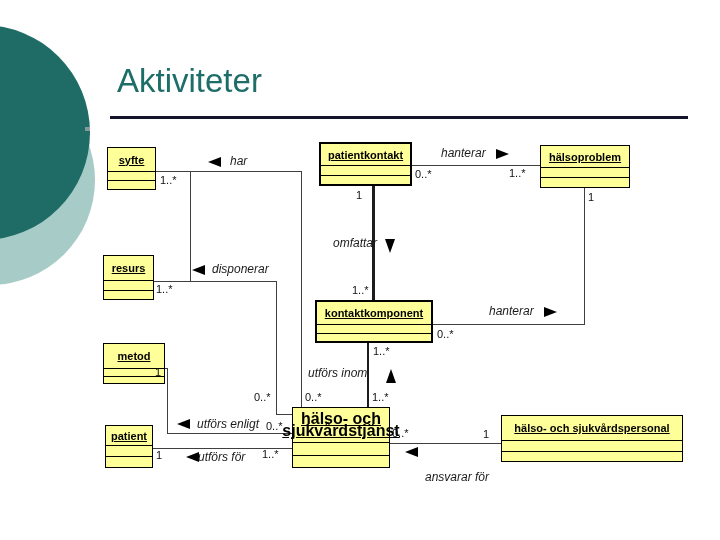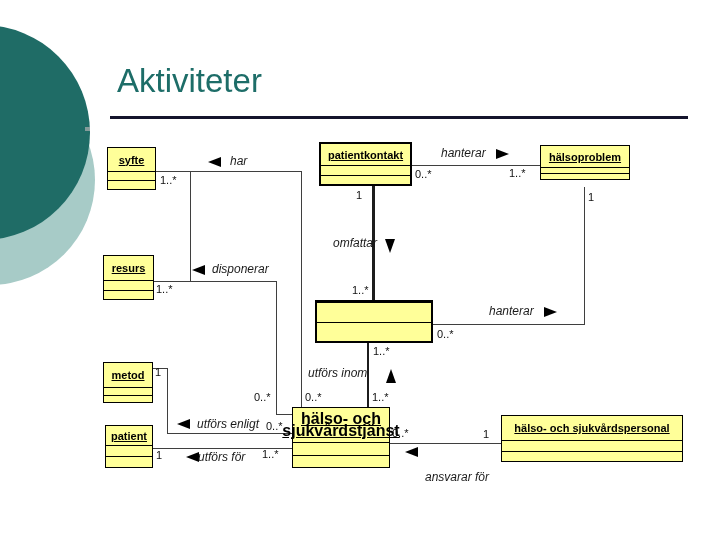--- a/index.html
+++ b/index.html
@@ -81,38 +81,39 @@
       <div class="rw"></div>
       <div class="rw"></div>
     </div>
 
     <div class="box em" style="left:319px;top:142px;width:93px;height:44px">
       <div class="bt" style="height:21px">patientkontakt</div>
       <div class="rw"></div>
       <div class="rw"></div>
     </div>
 
-    <div class="box" style="left:540px;top:145px;width:90px;height:35px">
+    <div class="box" style="left:540px;top:145px;width:90px;height:43px">
       <div class="bt" style="height:21px">hälsoproblem</div>
       <div class="rw"></div>
       <div class="rw"></div>
     </div>
 
     <div class="box" style="left:103px;top:255px;width:51px;height:45px">
       <div class="bt" style="height:24px">resurs</div>
       <div class="rw"></div>
       <div class="rw"></div>
     </div>
 
     <div class="box em" style="left:315px;top:300px;width:118px;height:43px">
+      <div class="bt" style="height:22px">kontaktkomponent</div>
       <div class="rw"></div>
       <div class="rw"></div>
     </div>
 
-    <div class="box" style="left:103px;top:362px;width:50px;height:41px">
+    <div class="box" style="left:103px;top:343px;width:62px;height:41px">
       <div class="bt" style="height:24px">metod</div>
       <div class="rw"></div>
       <div class="rw"></div>
     </div>
 
     <div class="box" style="left:105px;top:425px;width:48px;height:43px">
       <div class="bt" style="height:19px">patient</div>
       <div class="rw"></div>
       <div class="rw"></div>
     </div>

